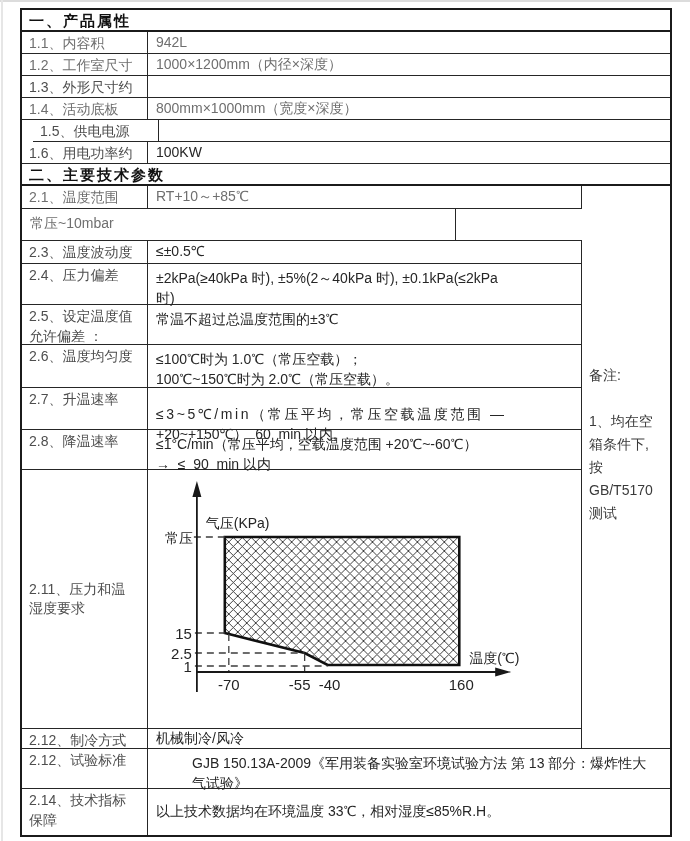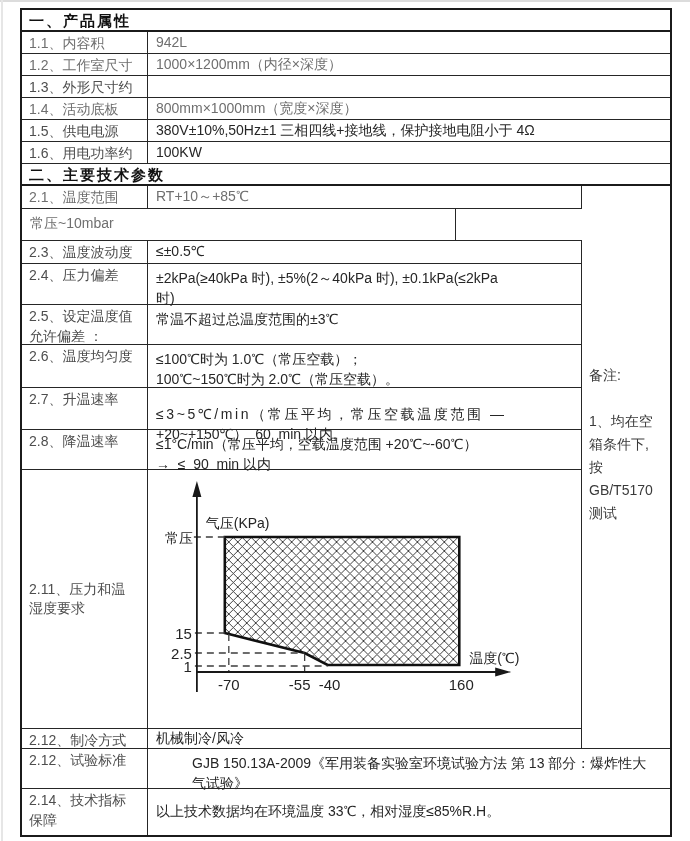--- a/index.html
+++ b/index.html
@@ -91,26 +91,23 @@
         </div>
       </div>
       <div class="trow muted" style="height: 22px;">
         <div class="cell label">
           <div class="line">1.4、活动底板</div>
         </div>
         <div class="cell value">
           <div class="line">800mm×1000mm（宽度×深度）</div>
         </div>
       </div>
-      <div class="trow" style="height: 22px;">
+      <div class="trow" style="height: 22px; margin-left: 11px;">
         <div class="cell label">
           <div class="line">1.5、供电电源</div>
-        </div>
-        <div class="cell value">
-          <div class="line">380V±10%,50Hz±1 三相四线+接地线，保护接地电阻小于 4Ω</div>
         </div>
       </div>
       <div class="trow" style="height: 22px;">
         <div class="cell label">
           <div class="line">1.6、用电功率约</div>
         </div>
         <div class="cell value">
           <div class="line">100KW</div>
         </div>
       </div>

